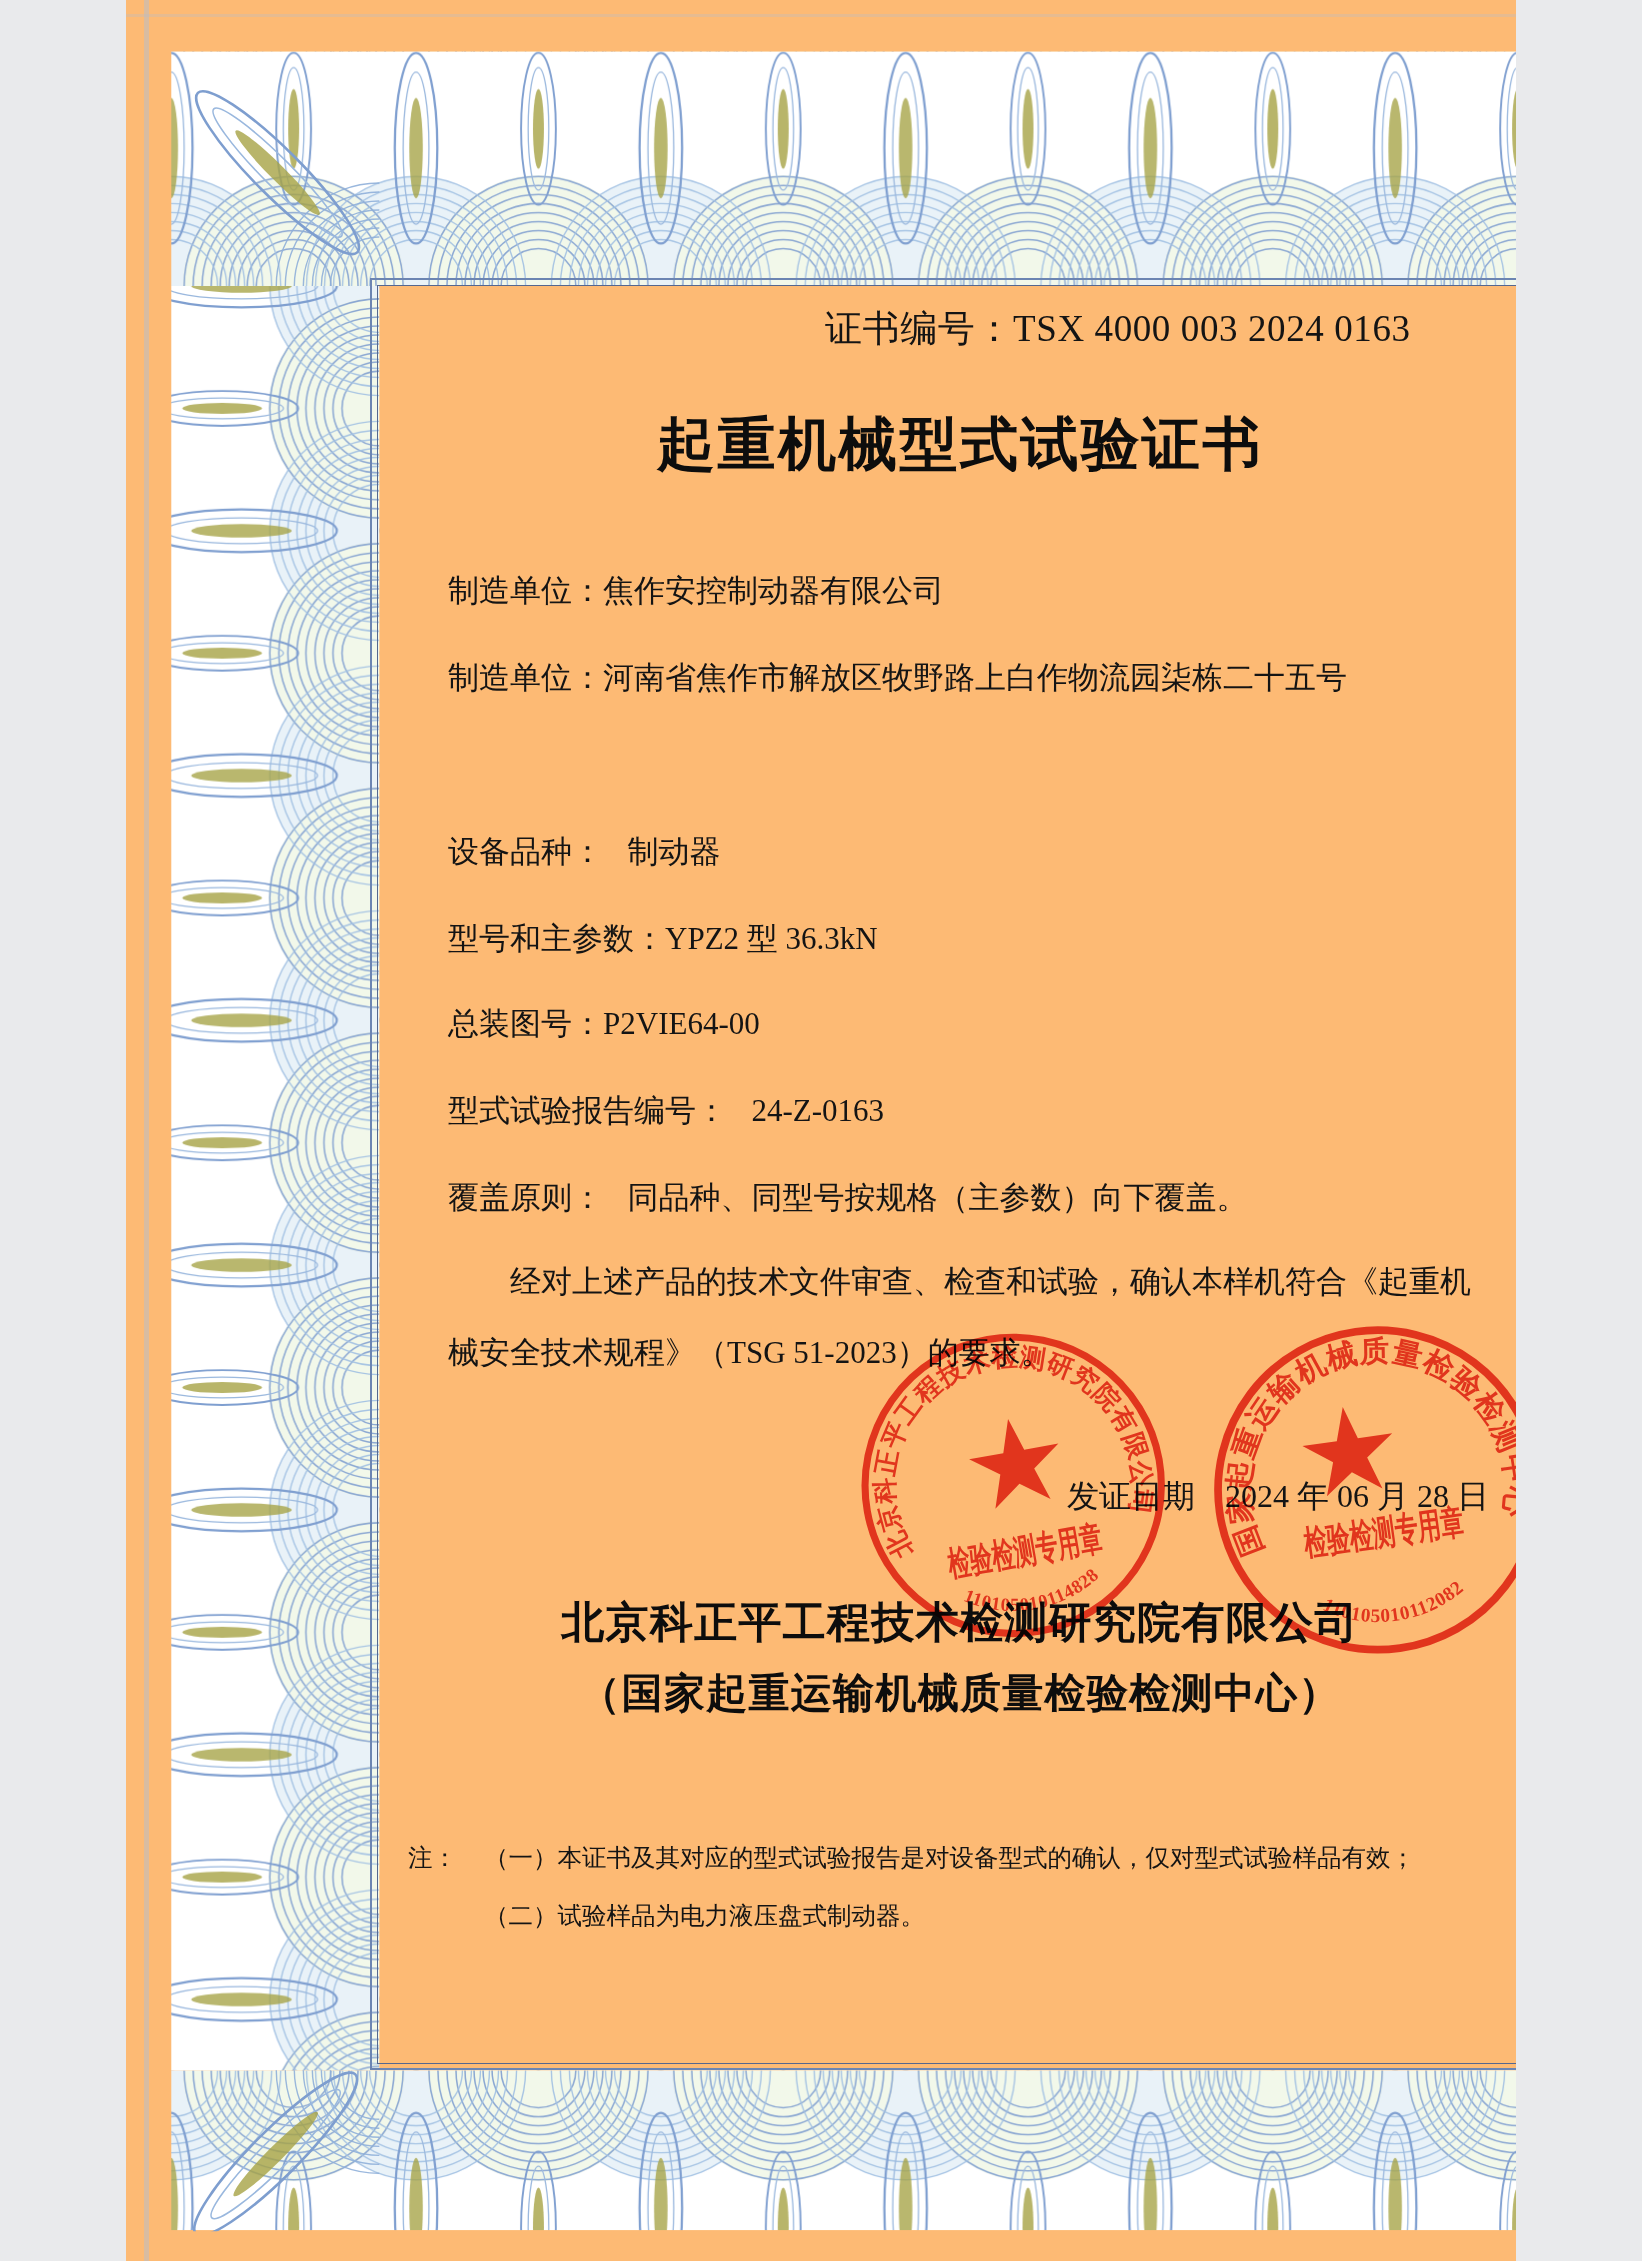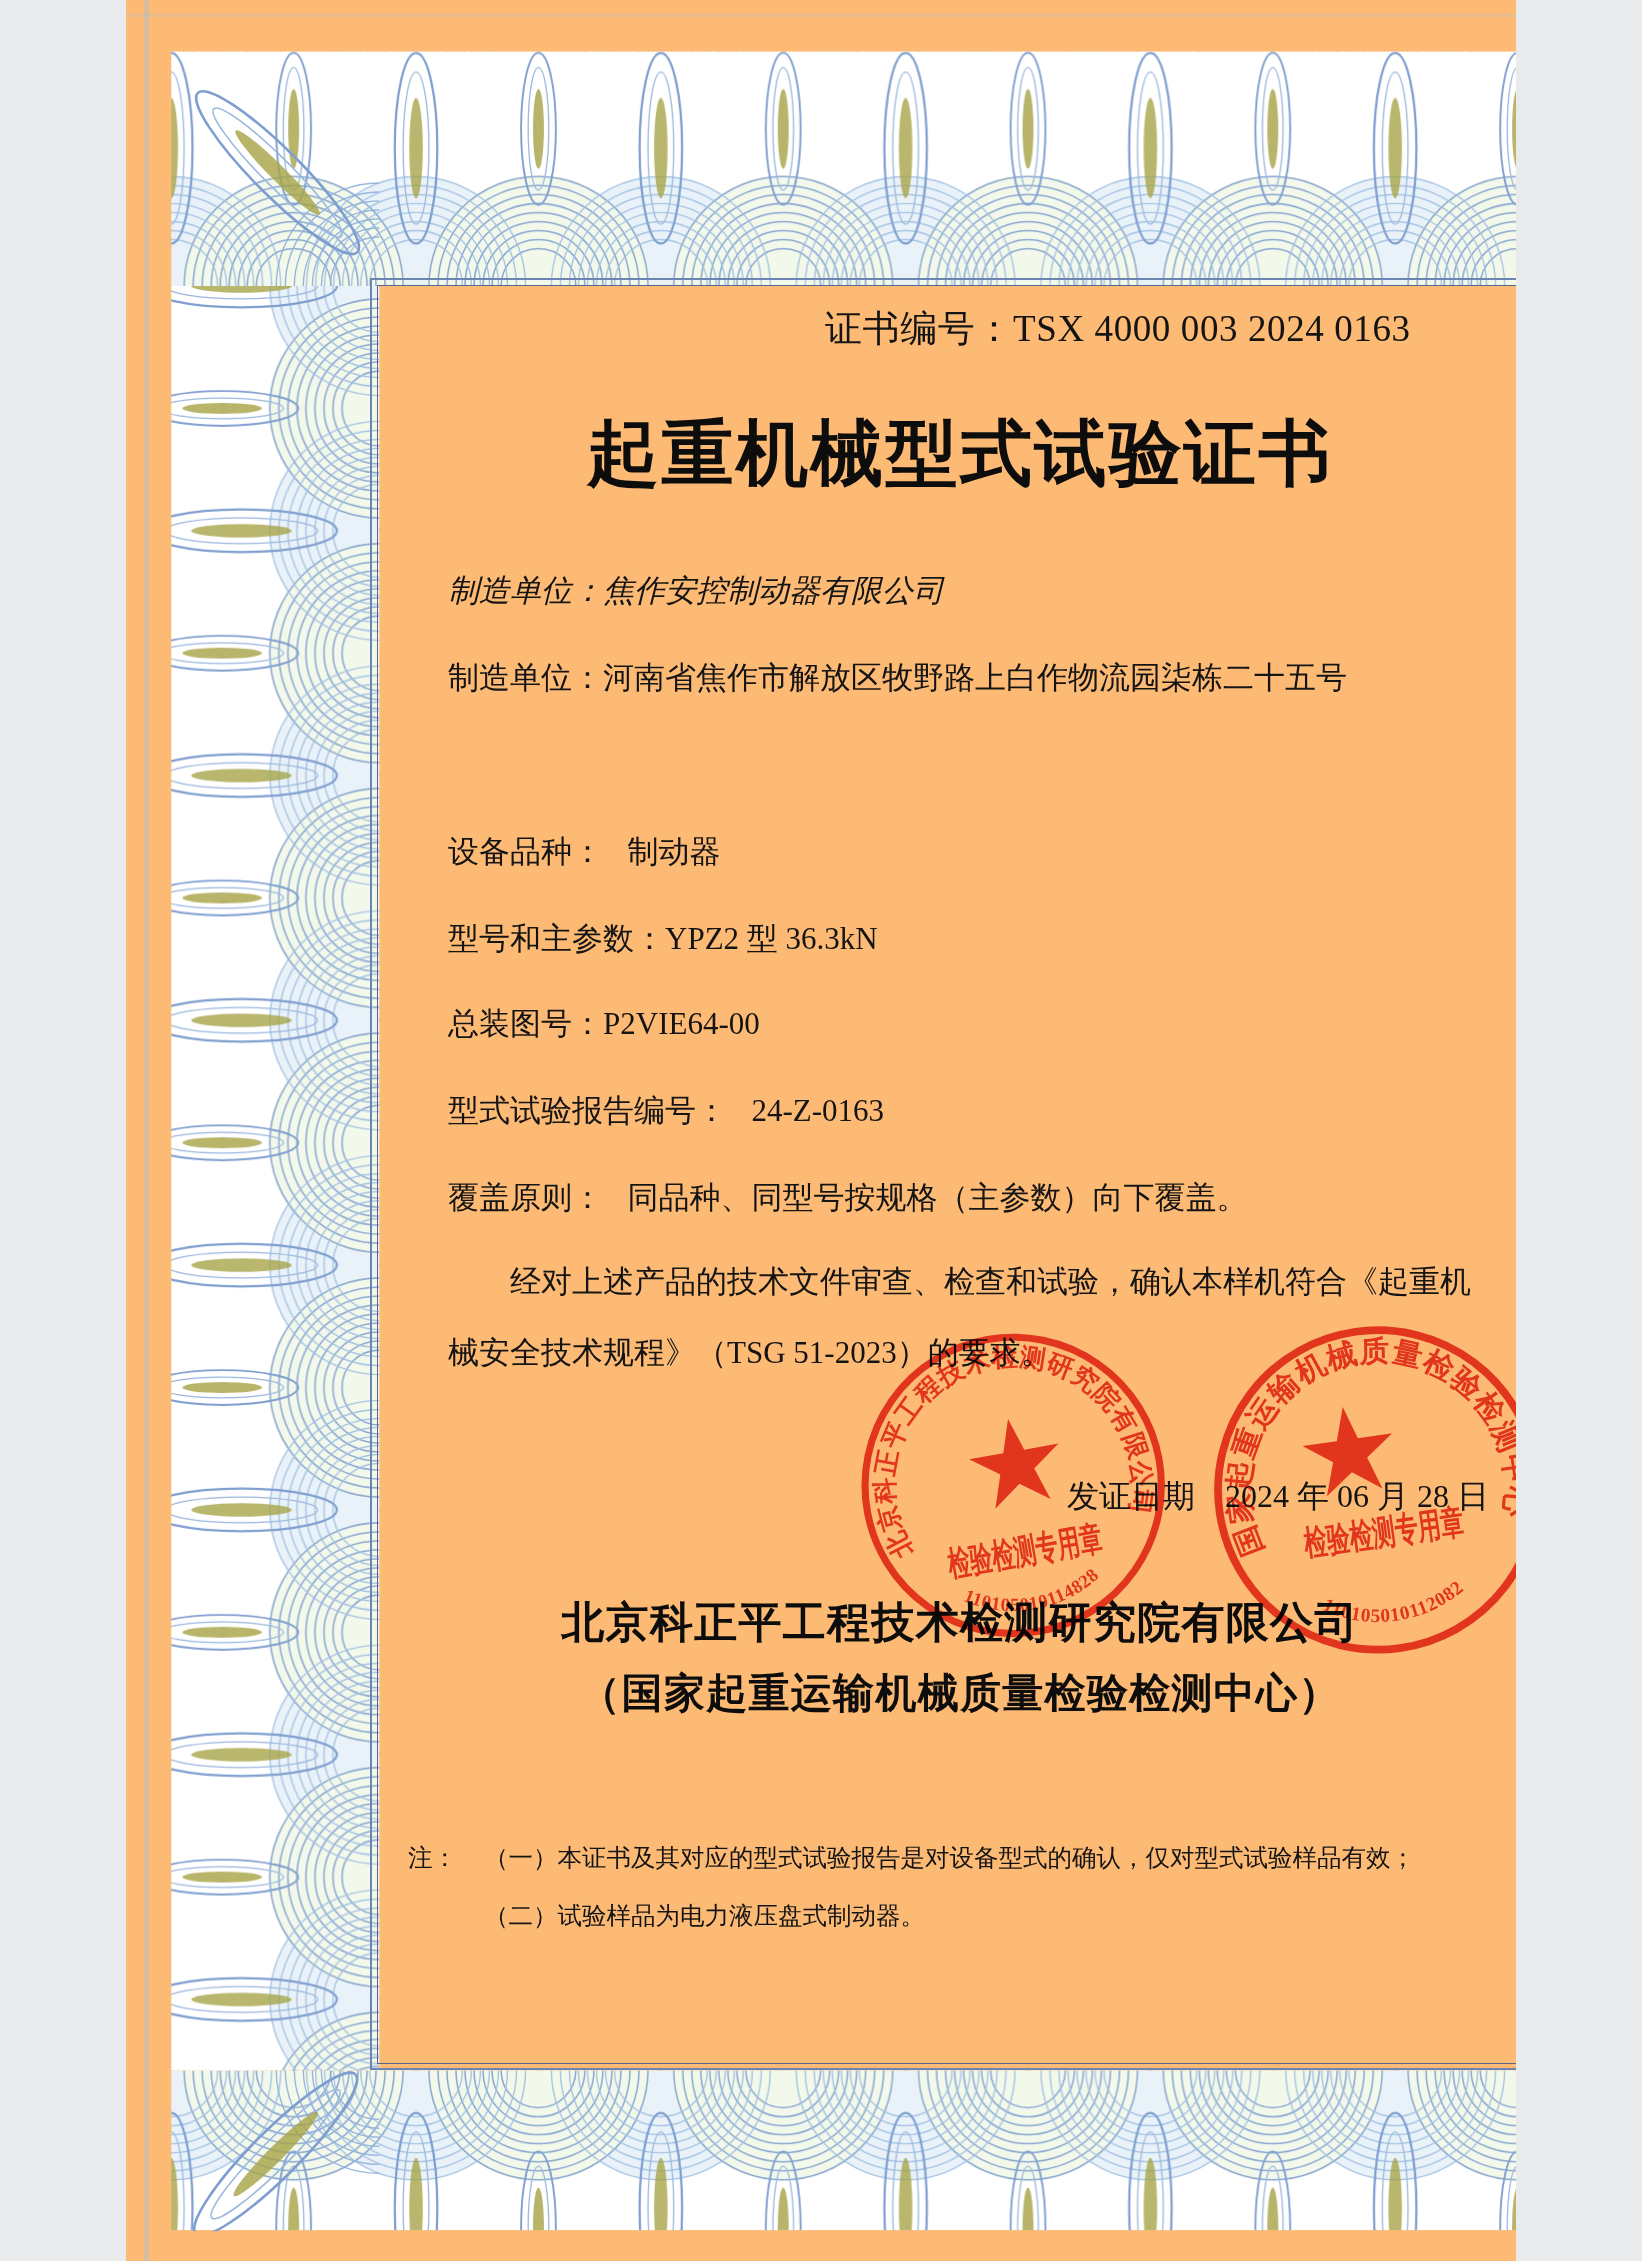--- a/index.html
+++ b/index.html
@@ -14,25 +14,25 @@
     position:absolute; left:244px; top:278px; width:1169px; height:1792px;
     border:2.6px solid #6c85b2; box-sizing:border-box; background:transparent;
     pointer-events:none;
   }
   .inner-frame::after{
     content:""; position:absolute; left:4.5px; top:4.5px; right:4.5px; bottom:4.5px;
     border:1.3px solid #55678f;
   }
   .t{position:absolute; white-space:nowrap; color:#141414;}
   .cert-no{left:699px; top:304px; font-size:37px; letter-spacing:0.6px;}
-  .title{left:253px; top:406px; width:1162px; text-align:center; font-size:72px;
+  .title{left:253px; top:406px; width:1162px; text-align:center; font-size:58px;
          font-weight:900; letter-spacing:2.6px; color:#0d0d0d;}
   .frow{left:322px; font-size:31px;}
   .frow .gap{margin-left:24.5px;}
-  .r0{top:570px;font-style:italic;} .r1{top:657px;} .r2{top:744px;} .r3{top:831px;}
+  .r0{top:570px;} .r1{top:657px;} .r2{top:744px;} .r3{top:831px;}
   .r4{top:918px;} .r5{top:1003px;} .r6{top:1090px;} .r7{top:1177px;text-align:right;}
   .stmt1{left:384px; top:1261px; font-size:31px;}
   .stmt2{left:322px; top:1332px; font-size:31px;}
   .date-line{left:941px; top:1475px; font-size:32px;}
   .date-line .dval{margin-left:30px;}
   .issuer1{left:253px; top:1594px; width:1162px; text-align:center;
            font-size:43px; font-weight:bold; letter-spacing:1.3px; color:#0d0d0d;}
   .issuer2{left:253px; top:1666px; width:1162px; text-align:center;
            font-size:41px; font-weight:bold; letter-spacing:1.3px; color:#0d0d0d;}
   .notes-label{left:282px; top:1841px; font-size:24.5px;}

